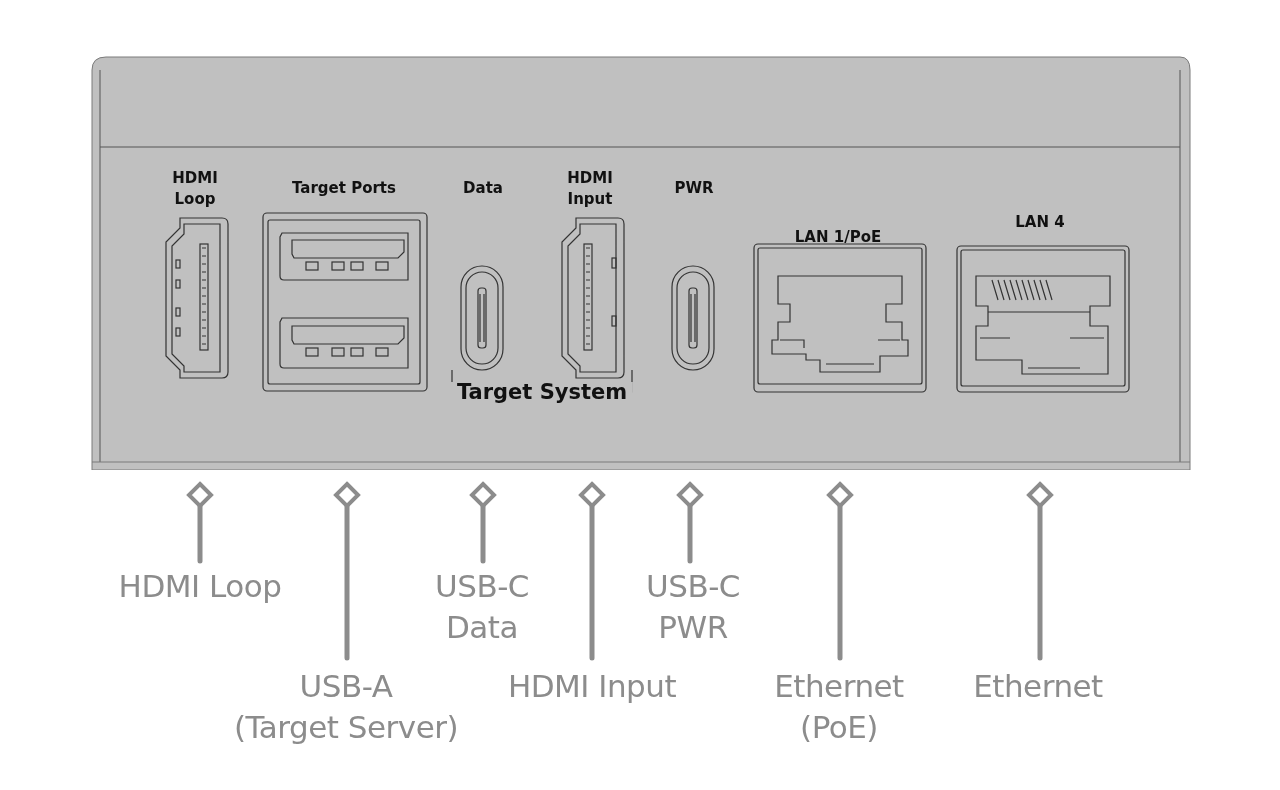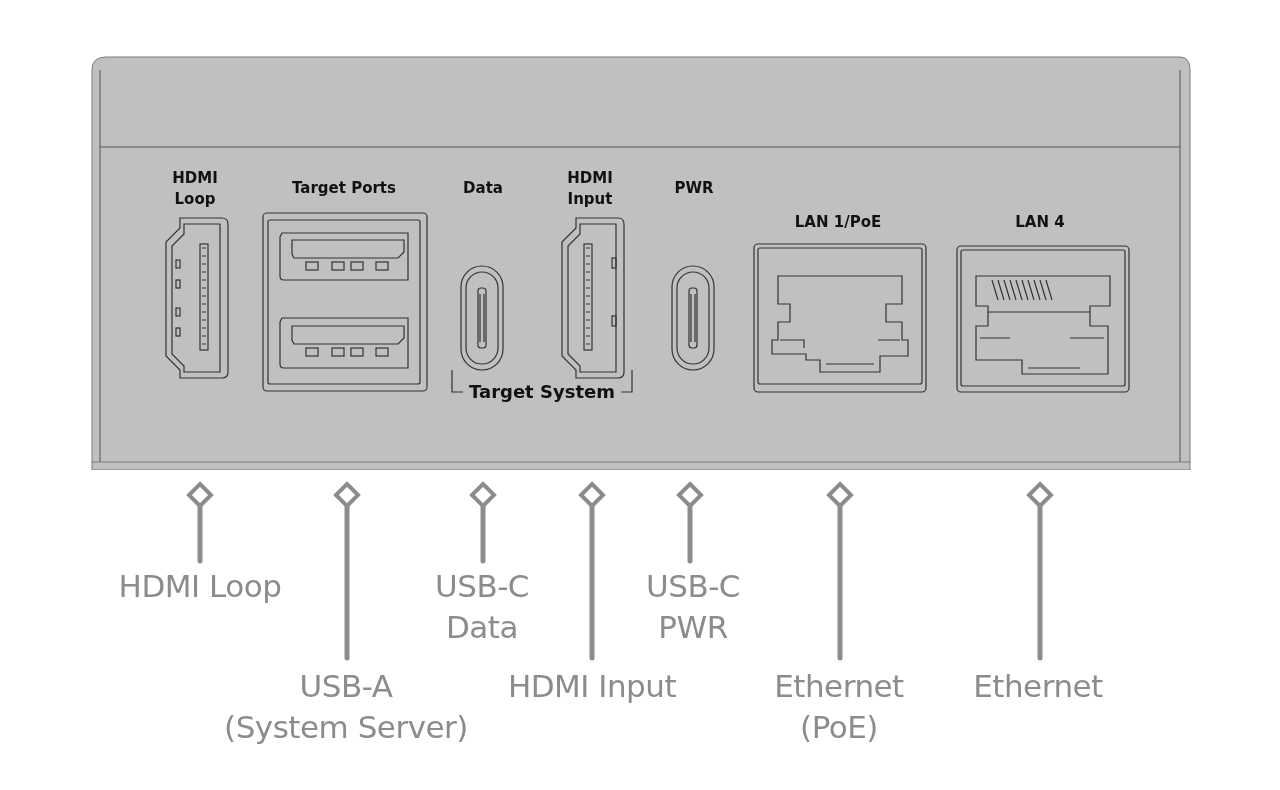--- a/index.html
+++ b/index.html
@@ -6,21 +6,21 @@
   body { width: 1280px; height: 790px; position: relative; overflow: hidden; font-family: "DejaVu Sans", sans-serif; }
   .device { position: absolute; left: 0; top: 0; width: 1280px; height: 470px; }
   .device svg { position: absolute; left: 0; top: 0; }
   .port-label {
     position: absolute; font-family: "DejaVu Sans", sans-serif; font-weight: bold;
     font-size: 15px; line-height: 21px; color: #111; text-align: center; white-space: pre-line;
     transform: translateX(-50%);
   }
   .group-label {
     position: absolute; font-family: "DejaVu Sans", sans-serif; font-weight: bold;
-    font-size: 18px; color: #111; text-align: center; transform: translateX(-50%);
+    font-size: 21px; color: #111; text-align: center; transform: translateX(-50%);
     background: #c0c0c0; padding: 0 6px; line-height: 20px;
   }
   .callout { position: absolute; left: 0; top: 0; width: 1280px; height: 790px; }
   .callout-label {
     position: absolute; font-family: "DejaVu Sans", sans-serif; font-size: 31px;
     line-height: 41px; color: #8c8c8c; text-align: center; white-space: pre-line;
     transform: translateX(-50%); letter-spacing: -0.5px;
   }
 </style>
 </head>
@@ -105,21 +105,21 @@
     </g>
   </svg>
 
   <div class="port-label" style="left:195px; top:168px;">HDMI
 Loop</div>
   <div class="port-label" style="left:344px; top:178px;">Target Ports</div>
   <div class="port-label" style="left:483px; top:178px;">Data</div>
   <div class="port-label" style="left:590px; top:168px;">HDMI
 Input</div>
   <div class="port-label" style="left:694px; top:178px;">PWR</div>
-  <div class="port-label" style="left:838px; top:212px;">LAN 1/PoE</div>
+  <div class="port-label" style="left:838px; top:227px;">LAN 1/PoE</div>
   <div class="port-label" style="left:1040px; top:212px;">LAN 4</div>
   <div class="group-label" style="left:542px; top:382px;">Target System</div>
 </div>
 
 <svg class="callout" width="1280" height="790" viewBox="0 0 1280 790">
   <g stroke="#8c8c8c" stroke-width="5" fill="none" stroke-linecap="round">
     <g>
       <path d="M200,484 L211,495 L200,506 L189,495 Z" stroke-width="4"></path>
       <line x1="200" y1="506" x2="200" y2="561"></line>
     </g>
@@ -145,21 +145,21 @@
     </g>
     <g>
       <path d="M1040,484 L1051,495 L1040,506 L1029,495 Z" stroke-width="4"></path>
       <line x1="1040" y1="506" x2="1040" y2="658"></line>
     </g>
   </g>
 </svg>
 
 <div class="callout-label" style="left:200px; top:566px;">HDMI Loop</div>
 <div class="callout-label" style="left:346px; top:666px;">USB-A
-(System Server)</div>
+(Target Server)</div>
 <div class="callout-label" style="left:482px; top:566px;">USB-C
 Data</div>
 <div class="callout-label" style="left:592px; top:666px;">HDMI Input</div>
 <div class="callout-label" style="left:693px; top:566px;">USB-C
 PWR</div>
 <div class="callout-label" style="left:839px; top:666px;">Ethernet
 (PoE)</div>
 <div class="callout-label" style="left:1038px; top:666px;">Ethernet</div>
 
 </body></html>

